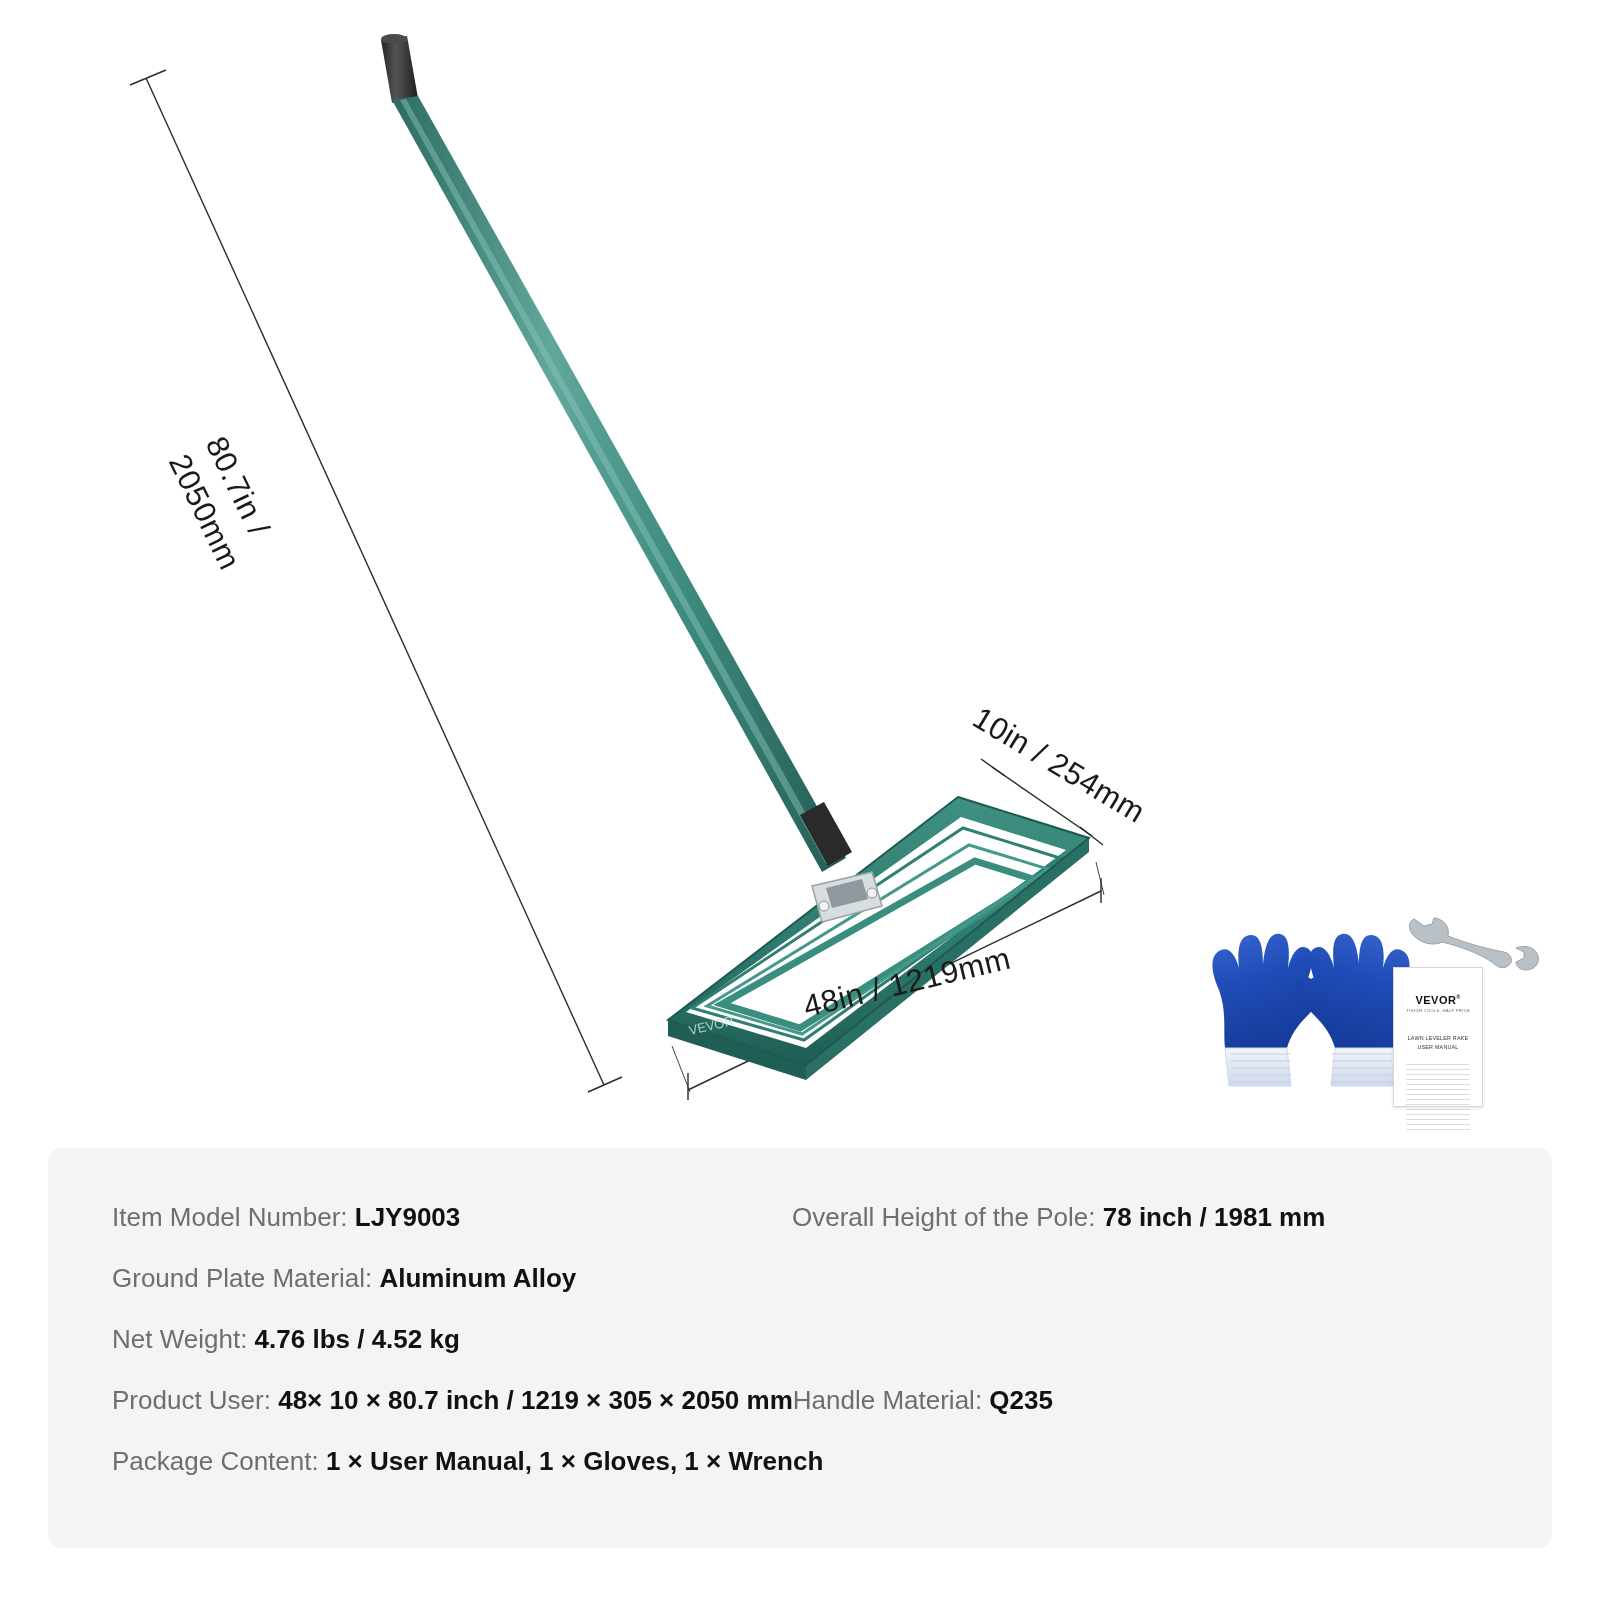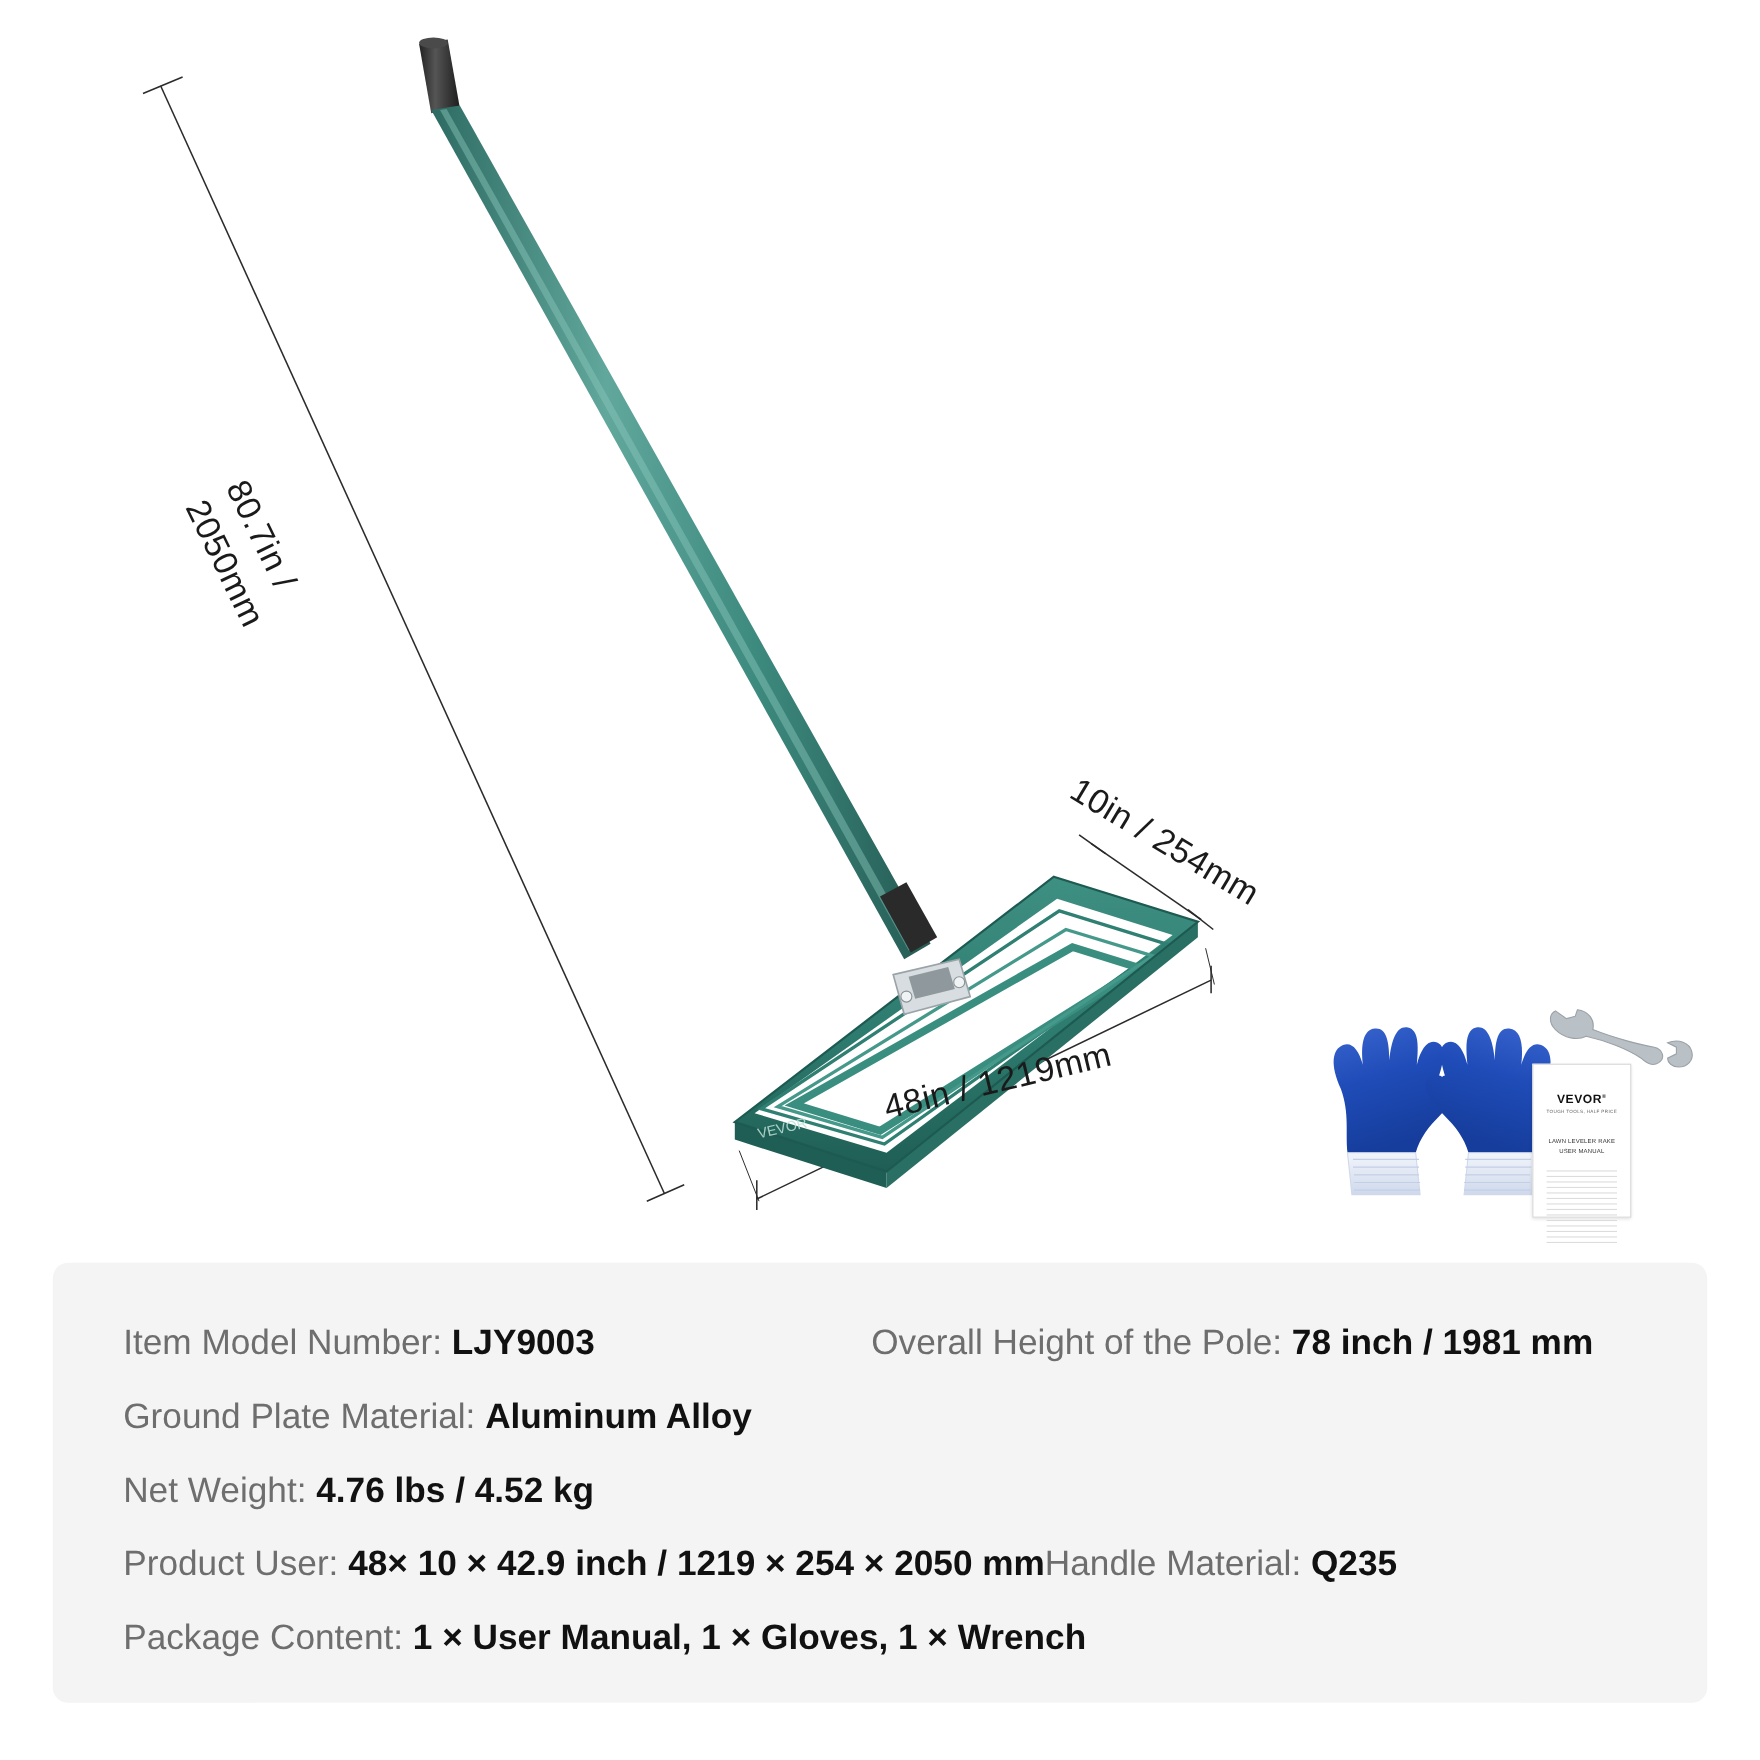--- a/index.html
+++ b/index.html
@@ -135,21 +135,21 @@
     border-radius: 14px;
     box-sizing: border-box;
     padding: 54px 64px 0 64px;
   }
   .spec-row {
     display: flex;
     width: 100%;
     margin-bottom: 30px;
   }
   .spec-cell {
-    font-size: 32px;
+    font-size: 26px;
     color: #6e6e6e;
     white-space: nowrap;
   }
   .spec-cell.left  { flex: 0 0 680px; }
   .spec-cell.right { flex: 1 1 auto; }
   .spec-cell.right-align { text-align: left; }
   .spec-cell b {
     color: #111111;
     font-weight: bold;
   }
@@ -356,21 +356,21 @@
   <div class="spec-row">
     <div class="spec-cell right">
       <span>Net Weight:</span>
       <b>4.76 lbs / 4.52 kg</b>
     </div>
   </div>
 
   <div class="spec-row">
     <div class="spec-cell left">
       <span>Product User:</span>
-      <b>48× 10 × 42.9 inch / 1219 × 254 × 2050 mm</b>
+      <b>48× 10 × 80.7 inch / 1219 × 305 × 2050 mm</b>
     </div>
     <div class="spec-cell right right-align">
       <span>Handle Material:</span>
       <b>Q235</b>
     </div>
   </div>
 
   <div class="spec-row single">
     <div class="spec-cell">
       <span>Package Content:</span>

